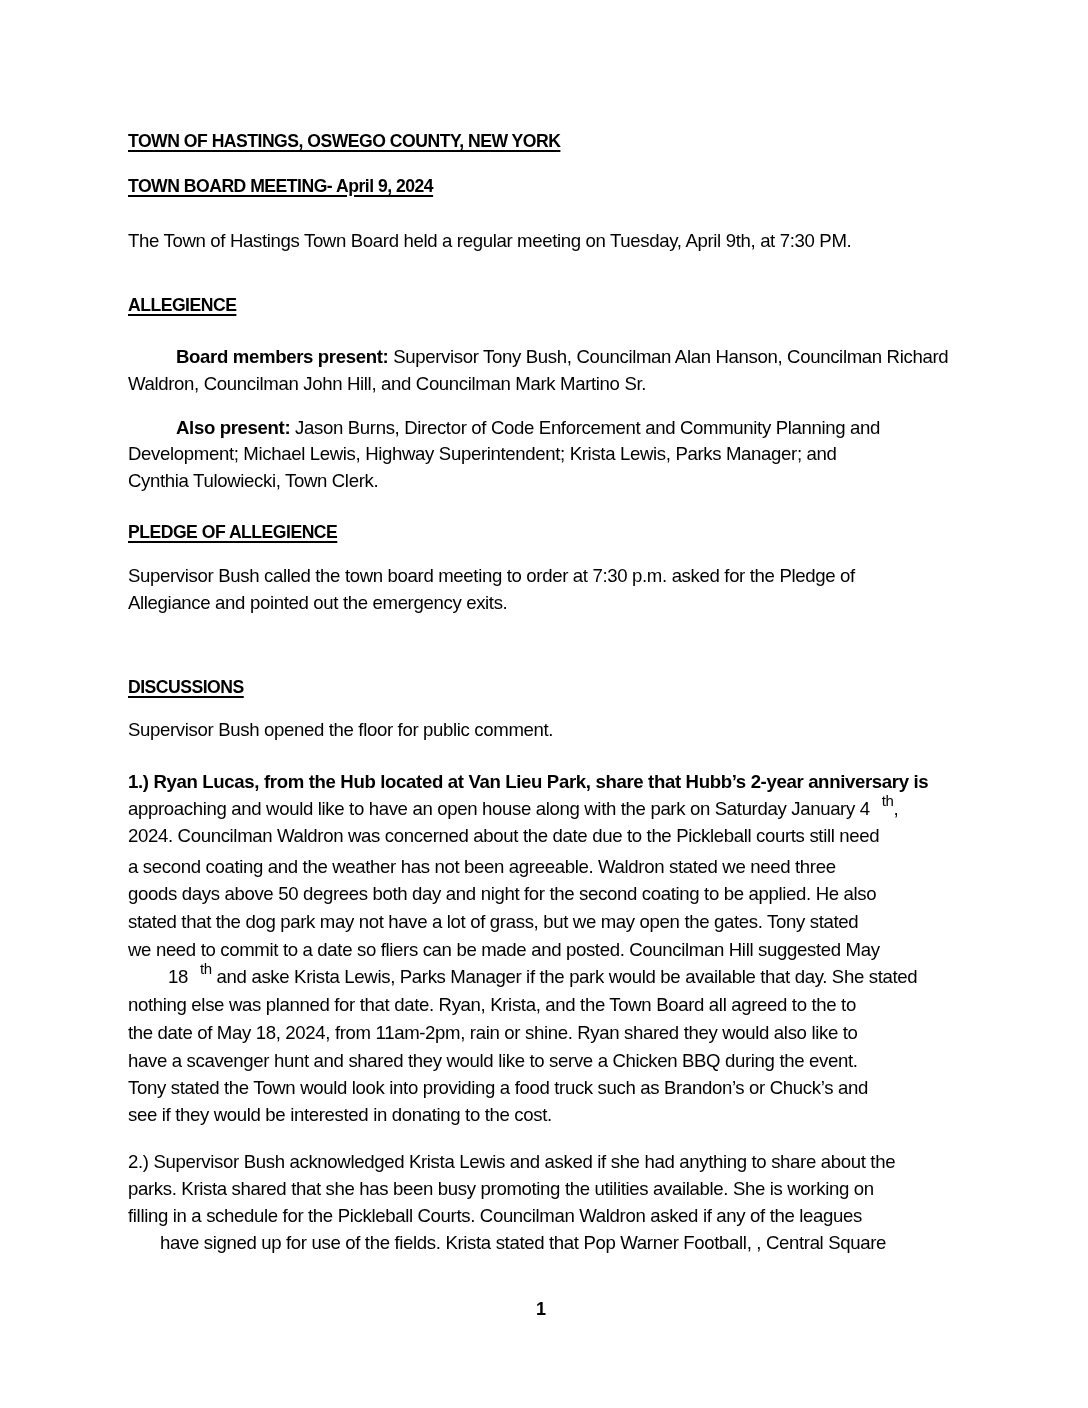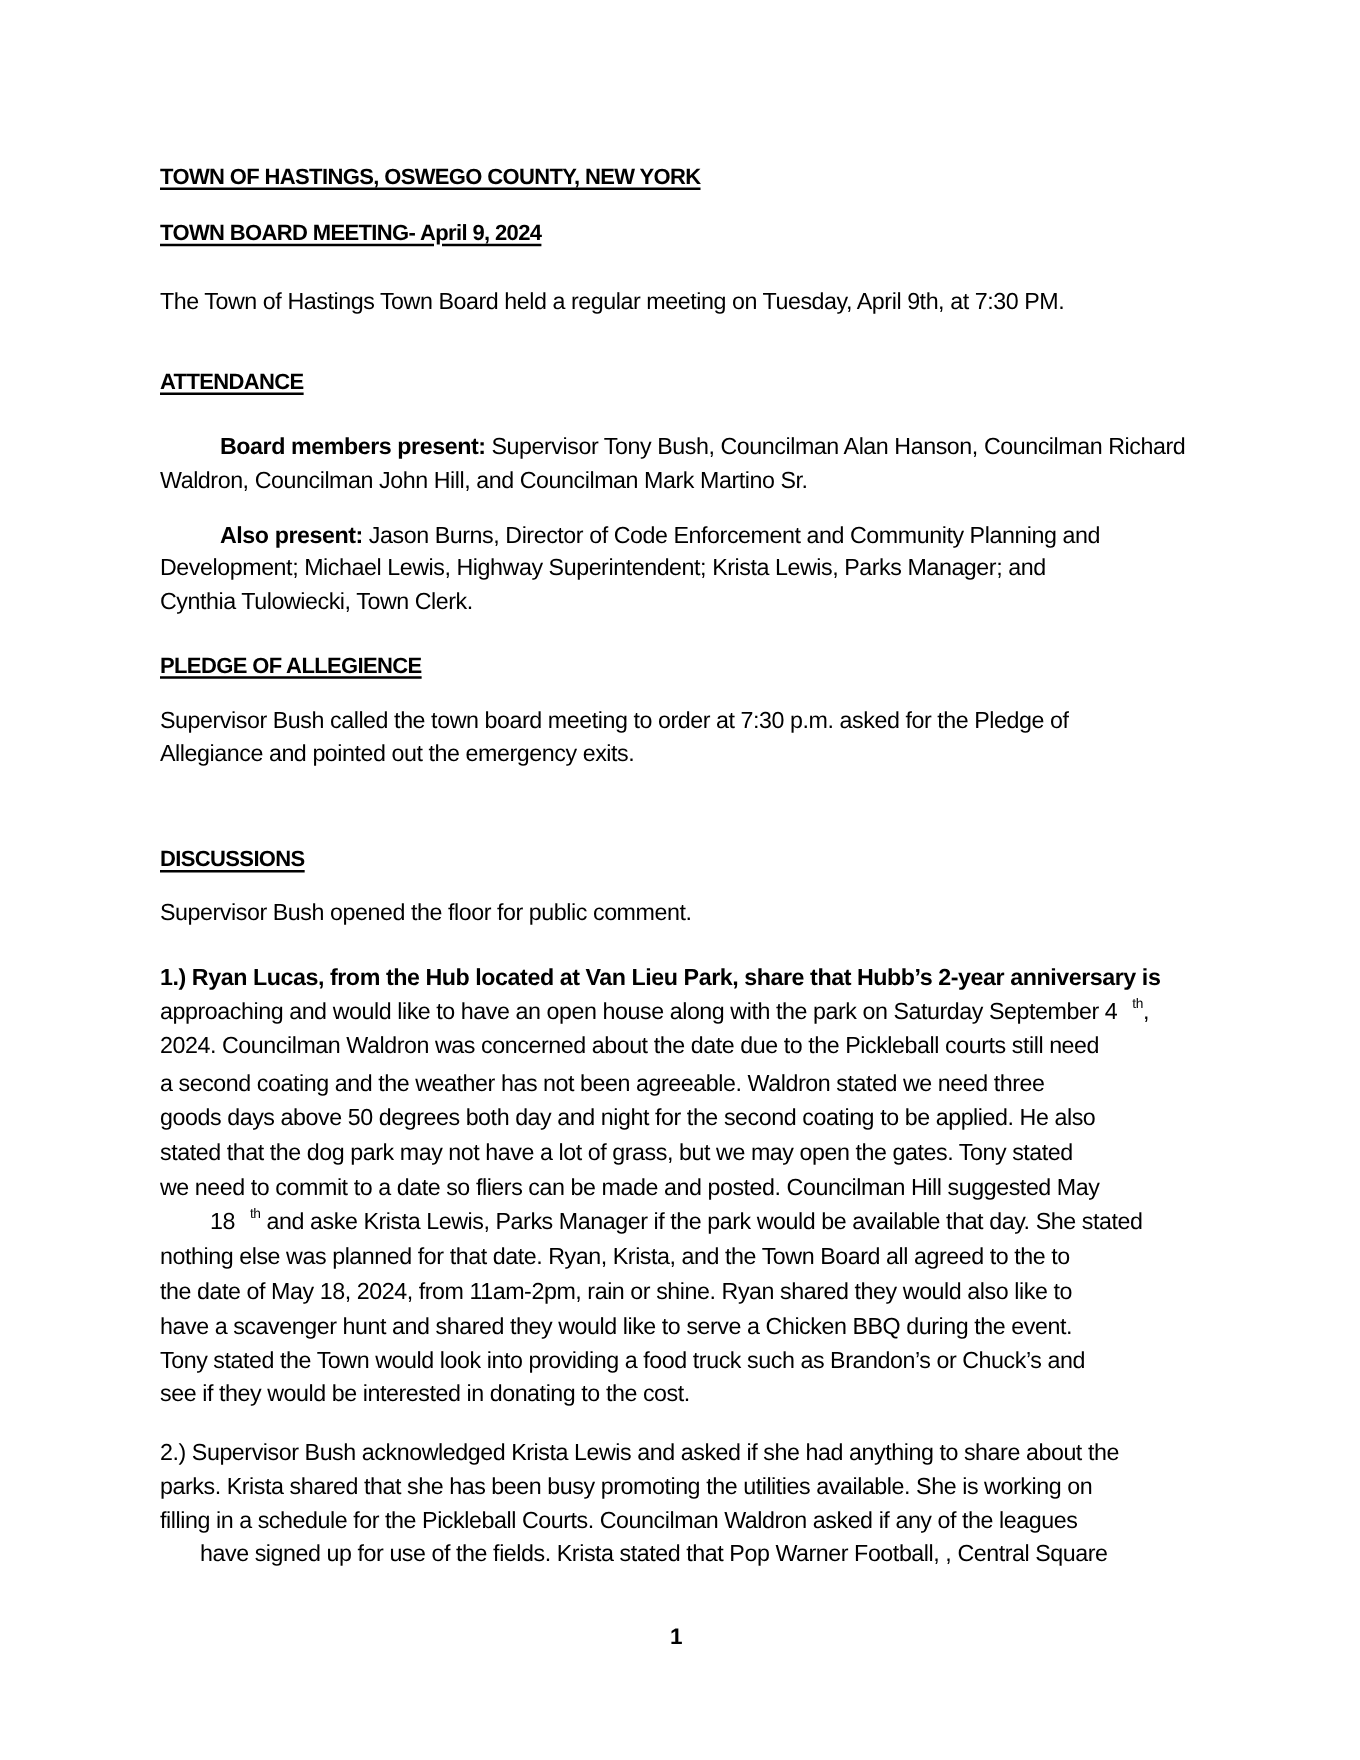--- a/index.html
+++ b/index.html
@@ -32,21 +32,21 @@
     .heading {
       font-weight: bold;
       text-decoration: underline;
       text-decoration-thickness: 2px;
       text-underline-offset: 3px;
       font-size: 17.6px;
       letter-spacing: -0.5px;
     }
     .bold { font-weight: bold; margin-left: 48px; }
     sup {
-      font-size: 11px;
+      font-size: 15px;
       line-height: 0;
       position: relative;
       top: -2px;
       padding-left: 12px;
     }
     .page-number {
       position: absolute;
       left: 536px;
       top: 1299px;
       font-size: 18px;
@@ -56,38 +56,38 @@
 </head>
 <body>
 
 <div class="page">
 
   <div class="line heading" style="top:129px;">TOWN OF HASTINGS, OSWEGO COUNTY, NEW YORK</div>
   <div class="line heading" style="top:174px;">TOWN BOARD MEETING-  April 9, 2024</div>
 
   <div class="line" style="top:229px;">The Town of Hastings Town Board held a regular meeting on Tuesday, April 9th, at 7:30 PM.</div>
 
-  <div class="line heading" style="top:293px;">ATTENDANCE</div>
+  <div class="line heading" style="top:293px;">ALLEGIENCE</div>
 
   <div class="line" style="top:345px;"><span class="bold">Board members present:</span><span> Supervisor Tony Bush, Councilman Alan Hanson, Councilman Richard</span></div>
   <div class="line" style="top:372px;">Waldron, Councilman John Hill, and Councilman Mark Martino Sr.</div>
 
   <div class="line" style="top:416px;"><span class="bold">Also present:</span><span> Jason Burns, Director of Code Enforcement and Community Planning and</span></div>
   <div class="line" style="top:442px;">Development; Michael Lewis, Highway Superintendent; Krista Lewis, Parks Manager; and</div>
   <div class="line" style="top:469px;">Cynthia Tulowiecki, Town Clerk.</div>
 
   <div class="line heading" style="top:520px;text-align:right;">PLEDGE OF ALLEGIENCE</div>
   <div class="line" style="top:564px;">Supervisor Bush called the town board meeting to order at 7:30 p.m. asked for the Pledge of</div>
   <div class="line" style="top:591px;">Allegiance and pointed out the emergency exits.</div>
 
   <div class="line heading" style="top:675px;">DISCUSSIONS</div>
   <div class="line" style="top:718px;">Supervisor Bush opened the floor for public comment.</div>
 
   <div class="line" style="top:770px;font-weight:bold;">1.) Ryan Lucas, from the Hub located at Van Lieu Park, share that Hubb’s 2-year anniversary is</div>
-  <div class="line" style="top:797px;"><span>approaching and would like to have an open house along  with the park on Saturday September 4</span><sup>th</sup><span>,</span></div>
+  <div class="line" style="top:797px;"><span>approaching and would like to have an open house along  with the park on Saturday January 4</span><sup>th</sup><span>,</span></div>
   <div class="line" style="top:824px;">2024. Councilman Waldron was concerned about the date due to the Pickleball courts still need</div>
   <div class="line" style="top:855px;">a second coating and the weather has not been agreeable. Waldron stated we need three</div>
   <div class="line" style="top:882px;">goods days above 50 degrees both day and night for the second coating to be applied. He also</div>
   <div class="line" style="top:910px;">stated that the dog park may not have a lot of grass, but we may open the gates. Tony stated</div>
   <div class="line" style="top:938px;">we need to commit to a date so fliers can be made and posted. Councilman Hill suggested May</div>
   <div class="line" style="top:965px;margin-left:40px;"><span>18</span><sup>th</sup><span> and aske Krista Lewis, Parks Manager if the park would be available that day. She stated</span></div>
   <div class="line" style="top:993px;">nothing else was planned for that date. Ryan, Krista, and the Town Board all agreed to the  to</div>
   <div class="line" style="top:1021px;">the date of May 18, 2024, from 11am-2pm, rain or shine. Ryan shared they would also like to</div>
   <div class="line" style="top:1049px;">have a scavenger hunt  and shared they would like to serve a Chicken BBQ during the event.</div>
   <div class="line" style="top:1076px;">Tony stated the Town would  look into providing a food truck such as Brandon’s or Chuck’s and</div>

